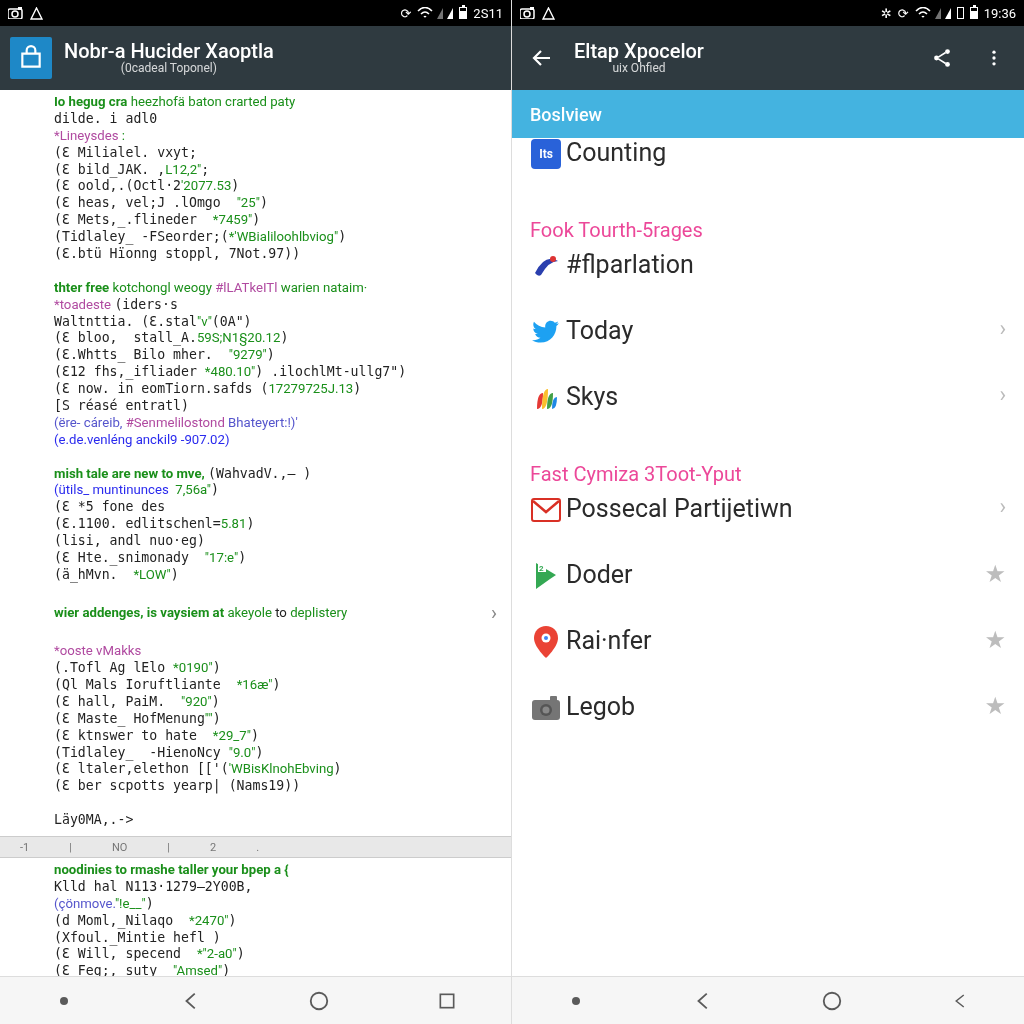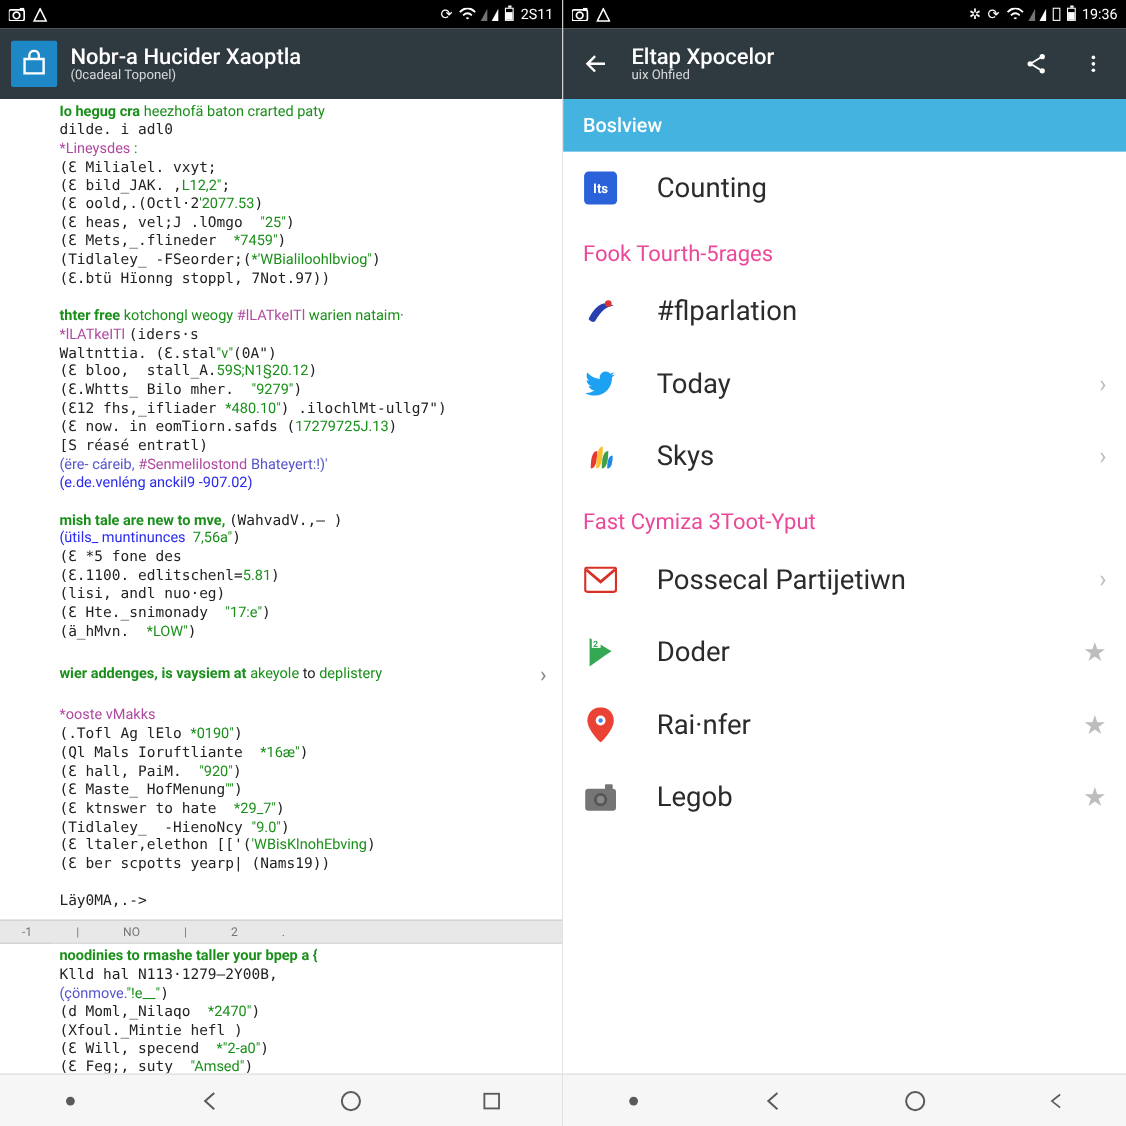--- a/index.html
+++ b/index.html
@@ -13,21 +13,21 @@
   .status .left, .status .right { display:flex; align-items:center; gap:6px; }
   .status .right span { display:inline-flex; align-items:center;}
   .tri { width:0;height:0;border-left:6px solid transparent;border-right:0 solid transparent;border-bottom:11px solid #fff; margin-left:-2px;}
   .tri.dim{opacity:.45;}
   .batt { width:8px;height:12px;border:1px solid #fff; position:relative;}
   .batt:before{content:"";position:absolute;top:-3px;left:2px;width:3px;height:2px;background:#fff;}
   .batt:after{content:"";position:absolute;bottom:0;left:0;right:0;height:70%;background:#fff;}
 
   
   .appbar { background:#2f3a40; color:#fff; display:flex; align-items:center; height:64px; padding:0 10px; gap:12px; }
-  .appbar .title-block { display:flex; flex-direction:column; line-height:1.1;}
+  .appbar .title-block { display:flex; flex-direction:column; line-height:1.1;text-align:center;}
   .appbar .title { font-size:20px; font-weight:500;}
   .appbar .subtitle { font-size:12px; opacity:.8;}
   .appbar .icon-btn { width:40px; height:40px; display:flex; align-items:center; justify-content:center; font-size:22px;}
   .appbar .spacer{flex:1;}
   .logo-box{width:42px;height:42px;background:#1e88c7;display:flex;align-items:center;justify-content:center;border-radius:2px;}
   .logo-box svg{width:26px;height:26px;fill:#fff;}
 
   
   .code-area { flex:1; overflow:hidden; background:#fff; padding:4px 6px; font-family: "DejaVu Sans Mono","Courier New",monospace; font-size:13.2px; line-height:1.28; color:#222; white-space:pre;margin-left:48px; }
   .code-area .kw{color:#1a8f1a;font-weight:bold;}
@@ -37,21 +37,21 @@
   .code-area .def{color:#2a2aee;}
   .code-area .gr{color:#1a8f1a;}
   .chev-row{display:flex;align-items:center;}
   .chev-row .chev{margin-left:auto;color:#888;font-size:20px;padding-right:8px;}
   .ruler{height:22px;background:#e8e8e8;border-top:1px solid #ccc;border-bottom:1px solid #ccc;display:flex;gap:40px;padding:0 20px;font-size:11px;color:#777;align-items:center;}
 
   
   .tabbar{background:#44b3e0;color:#fff;height:48px;display:flex;align-items:center;padding:12px 18px;font-size:18px;font-weight:500;}
   .list{flex:1;overflow:hidden;background:#fff;}
   .section-hdr{color:#ec4899;font-size:20px;padding:14px 18px 8px;}
-  .row{display:flex;align-items:center;height:66px;padding:0 18px;gap:35px;}
+  .row{display:flex;align-items:flex-start;height:66px;padding:0 18px;gap:4px;}
   .row .lbl{flex:1;font-size:25px;color:#2b2b2b;}
   .row .tail{color:#bbb;font-size:22px;}
   .row .ico{width:32px;height:32px;display:flex;align-items:center;justify-content:center;}
   .star{color:#bdbdbd;font-size:24px;}
 
   
   .navbar{height:48px;background:#f6f6f6;border-top:1px solid #ddd;display:flex;align-items:center;justify-content:space-around;}
   .navbar .nbtn{width:30px;height:30px;display:flex;align-items:center;justify-content:center;color:#5a5a5a;}
   .dot{width:8px;height:8px;border-radius:50%;background:#5a5a5a;}
   svg{display:block;}
@@ -108,21 +108,21 @@
 <span class="hl">*Lineysdes </span><span class="num">: </span>
 (Ɛ Milialel. vxyt;
 (Ɛ bild_JAK. ,<span class="num">L12,2"</span>;
 (Ɛ oold,.(Octl·2<span class="num">'2077.53</span>)
 (Ɛ heas, vel;J .lOmgo  <span class="num">"25"</span>)
 (Ɛ Mets,_.flineder  <span class="num">*7459"</span>)
 (Tidlaley_ -FSeorder;(<span class="gr">*'WBialiloohlbviog"</span>)
 (Ɛ.btü Hïonng stoppl, 7Not.97))
 
 <span class="kw">thter free </span><span class="gr">kotchongl weogy </span><span class="hl">#lLATkeITl </span><span class="gr">warien nataim·</span>
-<span class="hl">*lLATkeITl </span>(iders·s
+<span class="hl">*toadeste </span>(iders·s
 Waltnttia. (Ɛ.stal<span class="num">"v"</span>(0A")
 (Ɛ bloo,  stall_A.<span class="num">59S;N1§20.12</span>)
 (Ɛ.Whtts_ Bilo mher.  <span class="num">"9279"</span>)
 (Ɛ12 fhs,_ifliader <span class="num">*480.10"</span>) .ilochlMt-ullg7")
 (Ɛ now. in eomTiorn.safds (<span class="num">17279725J.13</span>)
 [S réasé entratl)
 <span class="cmt">(ëre- cáreib, </span><span class="hl">#Senmelilostond </span><span class="cmt">Bhateyert:!)'</span>
 <span class="def">(e.de.venléng anckil9 -907.02)</span>
 
 <span class="kw">mish tale are new to mve, </span>(WahvadV.,— )

